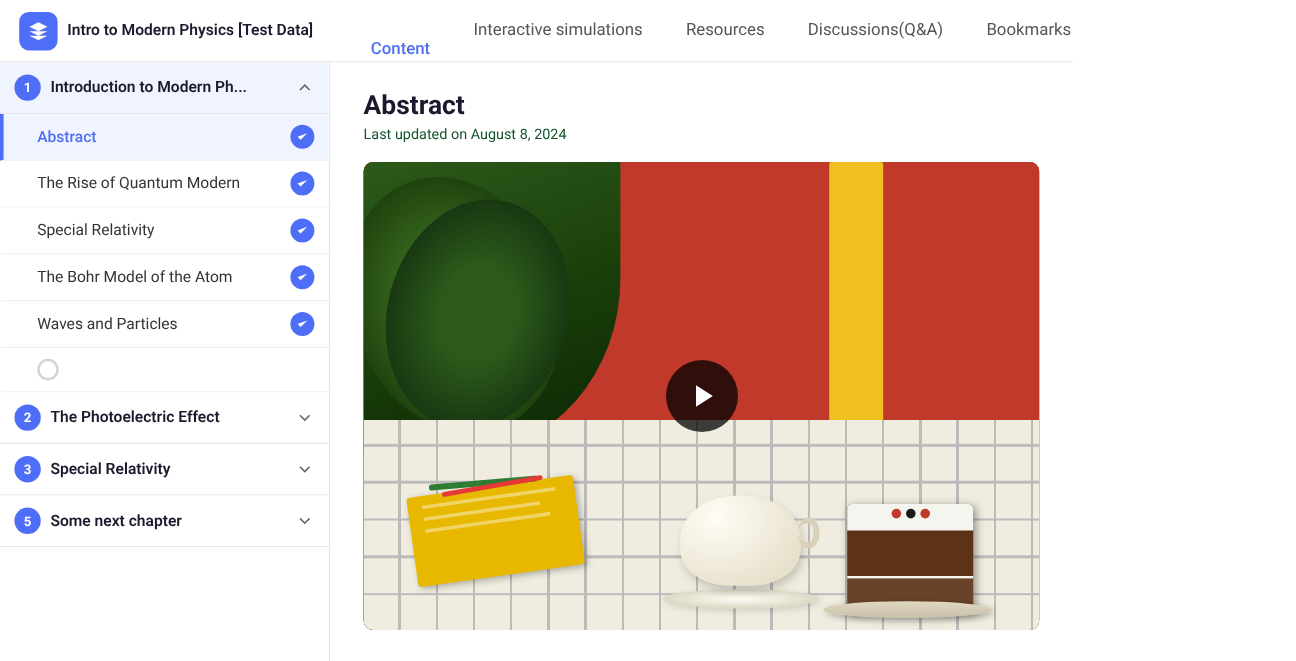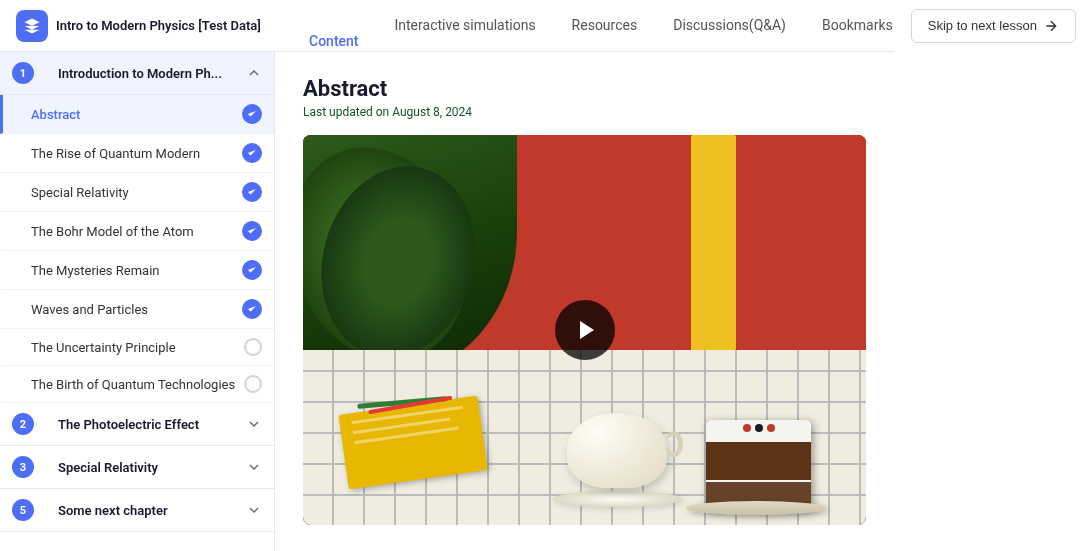--- a/index.html
+++ b/index.html
@@ -23,21 +23,21 @@
     
     .main { display: flex; flex: 1; overflow: hidden; }
 
     
     .sidebar { width: 275px; flex-shrink: 0; border-right: 1px solid #e5e7eb; overflow-y: auto; background: #fff; }
 
     
     .chapter-header { display: flex; align-items: center; padding: 10px 12px; cursor: pointer; background: #f0f4ff; border-bottom: 1px solid #e5e7eb; }
     .chapter-header.collapsed { background: #fff; }
     .chapter-num { width: 22px; height: 22px; border-radius: 50%; background: #4f6ef7; color: white; font-size: 11px; font-weight: 700; display: flex; align-items: center; justify-content: center; flex-shrink: 0; }
-    .chapter-title { flex: 1; font-size: 13px; font-weight: 600; color: #1a1a2e; margin-left: 24px; overflow: hidden; text-overflow: ellipsis; white-space: nowrap; }
+    .chapter-title { flex: 1; font-size: 13px; font-weight: 600; color: #1a1a2e; margin-left: 8px; overflow: hidden; text-overflow: ellipsis; white-space: nowrap; }
     .chevron { width: 16px; height: 16px; flex-shrink: 0; color: #666; }
 
     .lesson-item { display: flex; align-items: center; padding: 9px 12px 9px 28px; cursor: pointer; border-bottom: 1px solid #f0f0f0; border-left: 3px solid transparent; }
     .lesson-item.active { background: #f0f4ff; border-left: 3px solid #4f6ef7; }
     .lesson-title { flex: 1; font-size: 13px; color: #333; }
     .lesson-item.active .lesson-title { color: #4f6ef7; font-weight: 500; }
     .icon-check { width: 20px; height: 20px; border-radius: 50%; background: #4f6ef7; display: flex; align-items: center; justify-content: center; }
     .icon-check svg { width: 12px; height: 12px; fill: white; }
     .icon-circle { width: 18px; height: 18px; border-radius: 50%; border: 2px solid #d1d5db; }
 
@@ -70,26 +70,20 @@
       </div>
       <span class="logo-title">Intro to Modern Physics [Test Data]</span>
     </div>
     <nav class="nav-tabs">
       <div class="nav-tab active">Content</div>
       <div class="nav-tab">Interactive simulations</div>
       <div class="nav-tab">Resources</div>
       <div class="nav-tab">Discussions(Q&amp;A)</div>
       <div class="nav-tab">Bookmarks</div>
     </nav>
-    <button class="skip-btn">
-      <span>Skip to next lesson</span>
-      <svg viewBox="0 0 24 24" fill="none" stroke="currentColor" stroke-width="2">
-          <path d="M5 12h14M12 5l7 7-7 7"></path>
-        </svg>
-    </button>
   </div>
 
   <div class="main">
 
     <div class="sidebar">
 
       <div class="chapter-header">
         <div class="chapter-num">1</div>
         <span class="chapter-title">Introduction to Modern Ph...</span>
         <svg class="chevron" viewBox="0 0 24 24" fill="none" stroke="currentColor" stroke-width="2">
@@ -123,41 +117,28 @@
       </div>
       <div class="lesson-item">
         <span class="lesson-title">The Bohr Model of the Atom</span>
         <div class="icon-check">
             <svg viewBox="0 0 24 24">
               <polyline points="20 6 9 17 4 12"></polyline>
             </svg>
           </div>
       </div>
       <div class="lesson-item">
-        <span class="lesson-title">The Mysteries Remain</span>
-        <div class="icon-check">
-            <svg viewBox="0 0 24 24">
-              <polyline points="20 6 9 17 4 12"></polyline>
-            </svg>
-          </div>
-      </div>
-      <div class="lesson-item">
         <span class="lesson-title">Waves and Particles</span>
         <div class="icon-check">
             <svg viewBox="0 0 24 24">
               <polyline points="20 6 9 17 4 12"></polyline>
             </svg>
           </div>
       </div>
       <div class="lesson-item">
-        <span class="lesson-title">The Uncertainty Principle</span>
-        <div class="icon-circle"></div>
-      </div>
-      <div class="lesson-item">
-        <span class="lesson-title">The Birth of Quantum Technologies</span>
         <div class="icon-circle"></div>
       </div>
 
       <div class="chapter-header collapsed">
         <div class="chapter-num">2</div>
         <span class="chapter-title">The Photoelectric Effect</span>
         <svg class="chevron" viewBox="0 0 24 24" fill="none" stroke="currentColor" stroke-width="2">
             <path d="M6 9l6 6 6-6"></path>
           </svg>
       </div>

